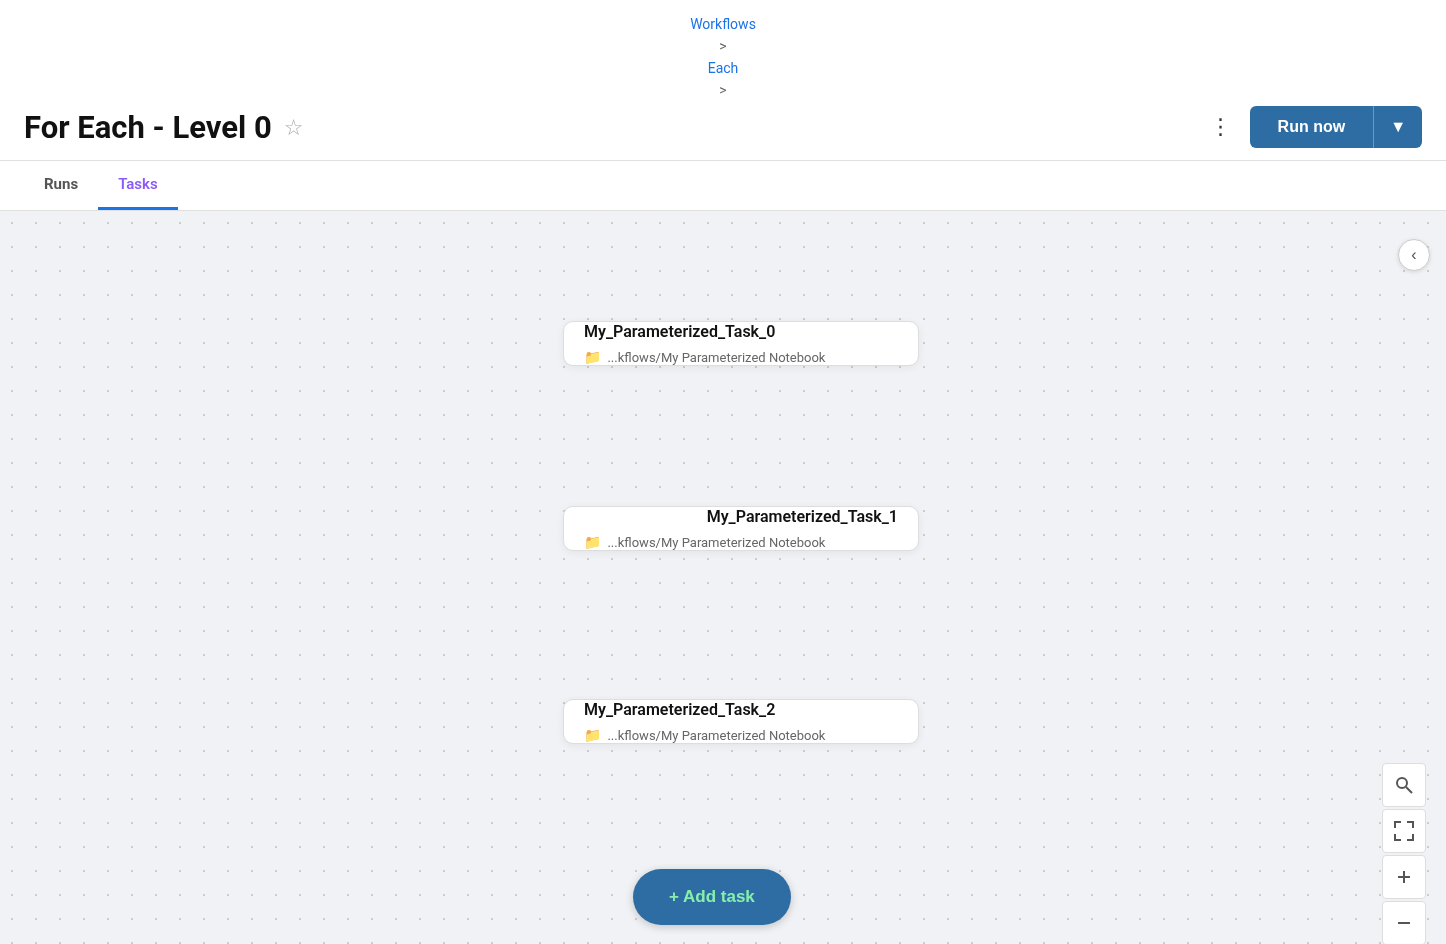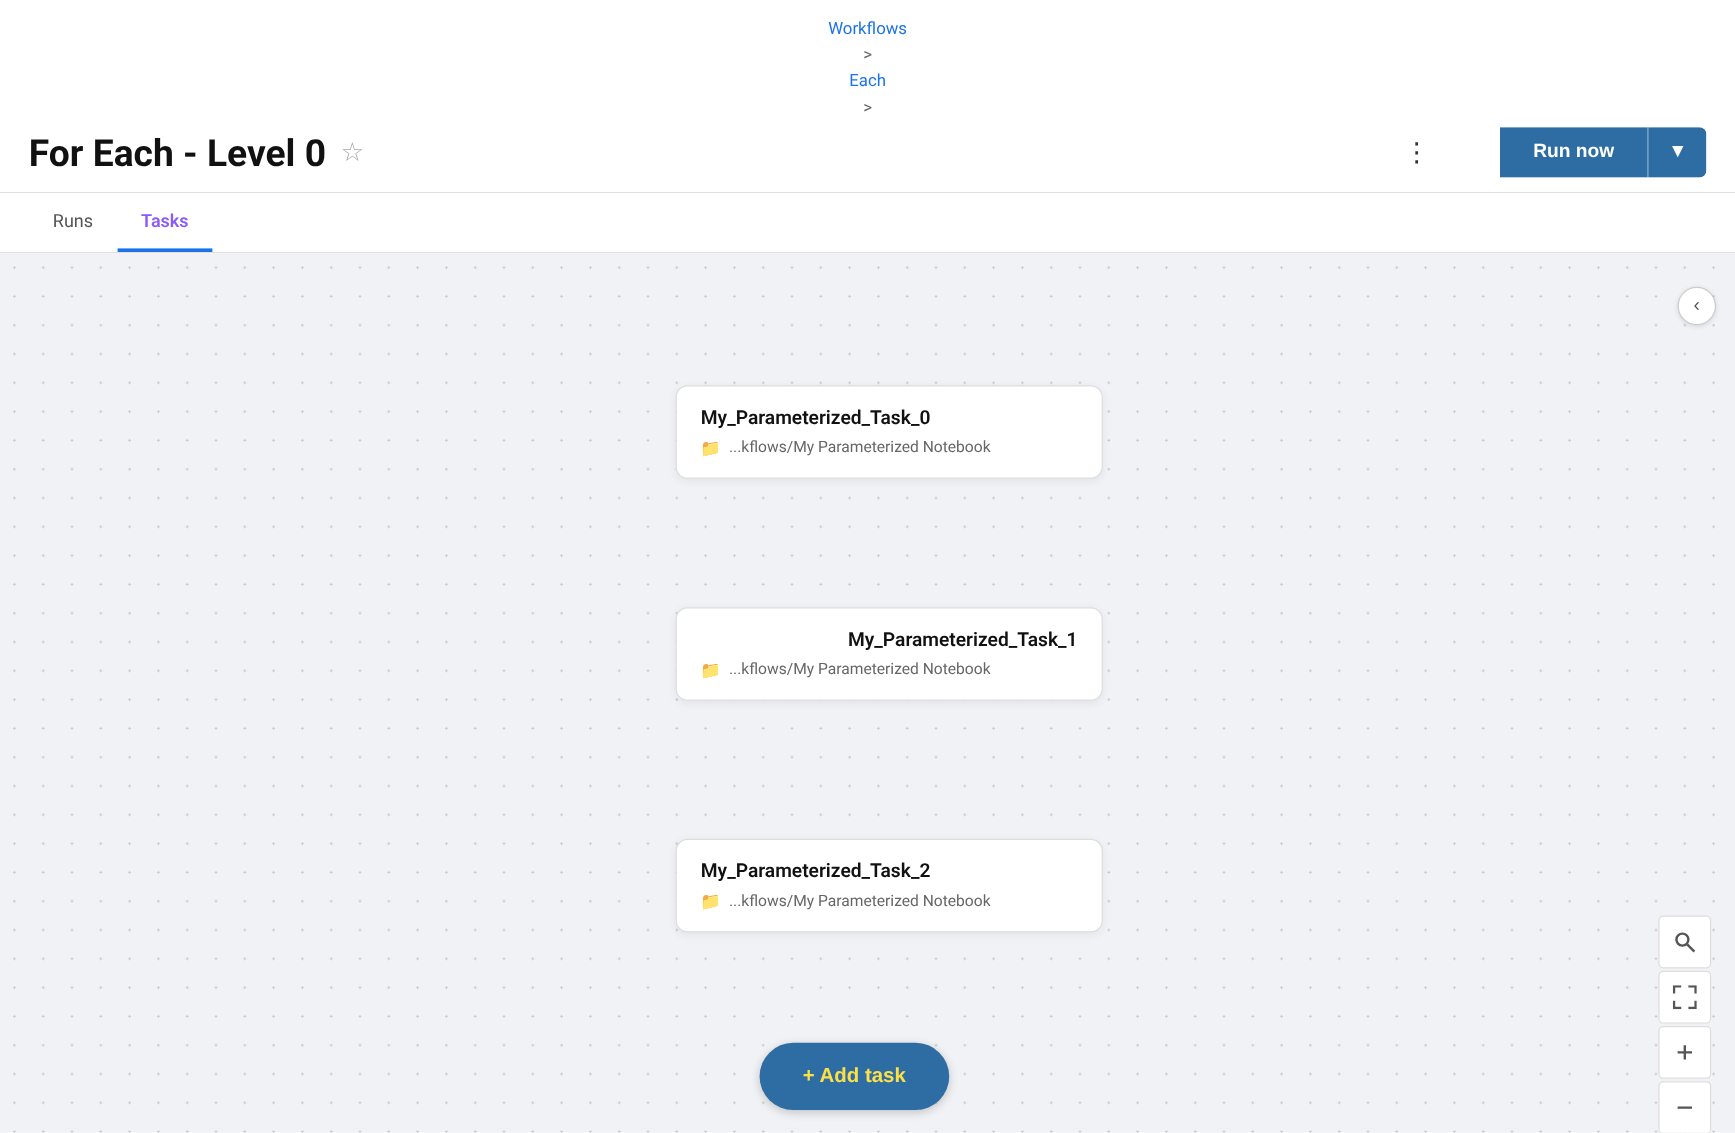--- a/index.html
+++ b/index.html
@@ -75,21 +75,20 @@
       overflow: hidden;
     }
     .run-now-btn {
       background: #2d6da3;
       color: #fff;
       border: none;
       cursor: pointer;
       font-size: 16px;
       font-weight: 600;
       padding: 12px 28px;
-      margin-left: 40px;
     }
     .run-now-dropdown {
       background: #2d6da3;
       color: #fff;
       border: none;
       border-left: 1px solid rgba(255,255,255,0.3);
       cursor: pointer;
       font-size: 16px;
       font-weight: 700;
       padding: 12px 16px;
@@ -103,21 +102,21 @@
       padding: 0 24px;
       border-bottom: 1px solid #e0e0e0;
       background: #fff;
     }
     .tab {
       font-size: 15px;
       padding: 14px 20px;
       cursor: pointer;
       color: #555;
       border-bottom: 3px solid transparent;
-      font-weight: 400;
+      font-weight: 700;
     }
     .tab.active {
       color: #8b5cf6;
       font-weight: 600;
       border-bottom: 3px solid #1a73e8;
     }
 
     
     .canvas-area {
       position: relative;
@@ -149,21 +148,21 @@
       z-index: 10;
       box-shadow: 0 1px 4px rgba(0,0,0,0.12);
     }
 
     
     .task-card {
       position: absolute;
       background: #fff;
       border: 1px solid #ddd;
       border-radius: 10px;
-      padding: 16px 20px;
+      padding: 0 20px;
       width: 356px;
       cursor: pointer;
       box-shadow: 0 2px 8px rgba(0,0,0,0.06);
     }
     .task-name {
       font-size: 16px;
       font-weight: 600;
       color: #111;
       margin-bottom: 8px;
     }
@@ -176,21 +175,21 @@
     }
     .folder-icon {
       font-size: 14px;
       color: #888;
     }
 
     
     .add-task-btn {
       position: absolute;
       background: #2d6da3;
-      color: #fde047;
+      color: #86efac;
       border: none;
       border-radius: 50px;
       padding: 18px 36px;
       font-size: 17px;
       font-weight: 600;
       cursor: pointer;
       display: flex;
       align-items: center;
       gap: 10px;
       box-shadow: 0 2px 8px rgba(0,0,0,0.2);

